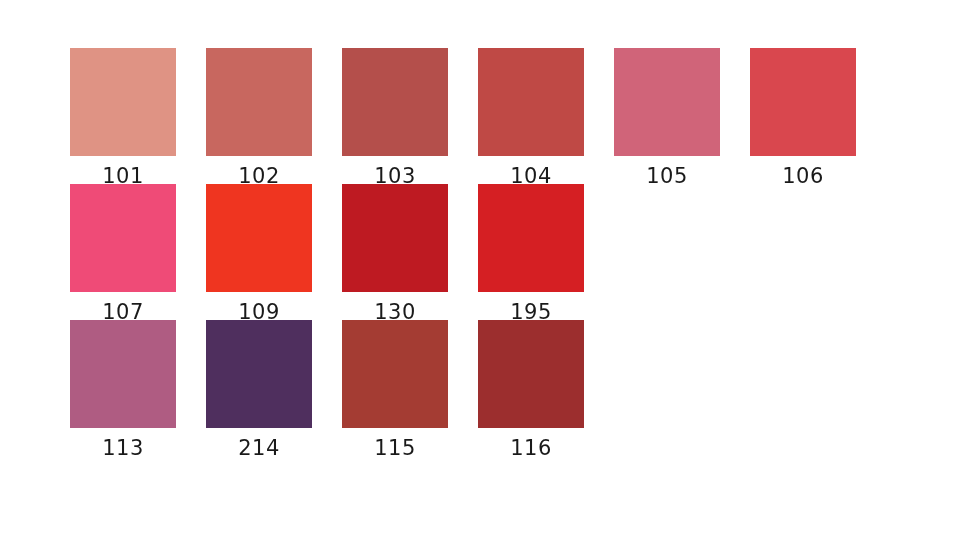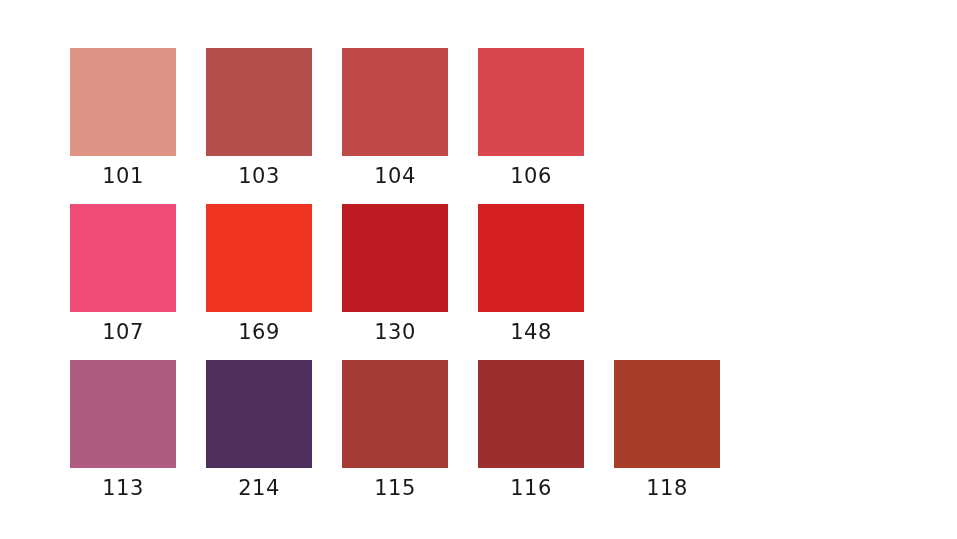--- a/index.html
+++ b/index.html
@@ -38,82 +38,86 @@
     margin-right: 16px;
   }
   .swatch-chip {
     width: 106px;
     height: 108px;
     display: block;
   }
   .swatch-label {
     font-size: 21px;
     line-height: 40px;
-    height: 48px;
+    height: 28px;
     color: #1a1a1a;
     letter-spacing: 0.5px;
     text-align: center;
     white-space: nowrap;
   }
 </style>
 </head>
 <body style="background-color: rgb(255, 255, 255);">
 
 <div id="palette-grid">
     <div class="swatch-row">
       <div class="swatch-cell">
         <div class="swatch-chip" style="background-color: rgb(223, 147, 132);"></div>
         <div class="swatch-label">101</div>
       </div>
       <div class="swatch-cell">
+        <div class="swatch-chip" style="background-color: rgb(200, 103, 95);"></div>
+        <div class="swatch-label">102</div>
+      </div>
+      <div class="swatch-cell">
         <div class="swatch-chip" style="background-color: rgb(180, 79, 75);"></div>
         <div class="swatch-label">103</div>
       </div>
       <div class="swatch-cell">
         <div class="swatch-chip" style="background-color: rgb(191, 73, 69);"></div>
         <div class="swatch-label">104</div>
+      </div>
+      <div class="swatch-cell">
+        <div class="swatch-chip" style="background-color: rgb(208, 100, 121);"></div>
+        <div class="swatch-label">105</div>
       </div>
       <div class="swatch-cell">
         <div class="swatch-chip" style="background-color: rgb(217, 71, 78);"></div>
         <div class="swatch-label">106</div>
       </div>
     </div>
     <div class="swatch-row">
       <div class="swatch-cell">
         <div class="swatch-chip" style="background-color: rgb(239, 75, 119);"></div>
         <div class="swatch-label">107</div>
       </div>
       <div class="swatch-cell">
         <div class="swatch-chip" style="background-color: rgb(239, 53, 32);"></div>
-        <div class="swatch-label">169</div>
+        <div class="swatch-label">109</div>
       </div>
       <div class="swatch-cell">
         <div class="swatch-chip" style="background-color: rgb(190, 26, 34);"></div>
         <div class="swatch-label">130</div>
       </div>
       <div class="swatch-cell">
         <div class="swatch-chip" style="background-color: rgb(213, 31, 35);"></div>
-        <div class="swatch-label">148</div>
+        <div class="swatch-label">195</div>
       </div>
     </div>
     <div class="swatch-row">
       <div class="swatch-cell">
         <div class="swatch-chip" style="background-color: rgb(175, 92, 130);"></div>
         <div class="swatch-label">113</div>
       </div>
       <div class="swatch-cell">
         <div class="swatch-chip" style="background-color: rgb(79, 47, 94);"></div>
         <div class="swatch-label">214</div>
       </div>
       <div class="swatch-cell">
         <div class="swatch-chip" style="background-color: rgb(164, 60, 51);"></div>
         <div class="swatch-label">115</div>
       </div>
       <div class="swatch-cell">
         <div class="swatch-chip" style="background-color: rgb(156, 46, 46);"></div>
         <div class="swatch-label">116</div>
       </div>
-      <div class="swatch-cell">
-        <div class="swatch-chip" style="background-color: rgb(170, 60, 42);"></div>
-        <div class="swatch-label">118</div>
-      </div>
     </div>
   </div>
 
 </body></html>

